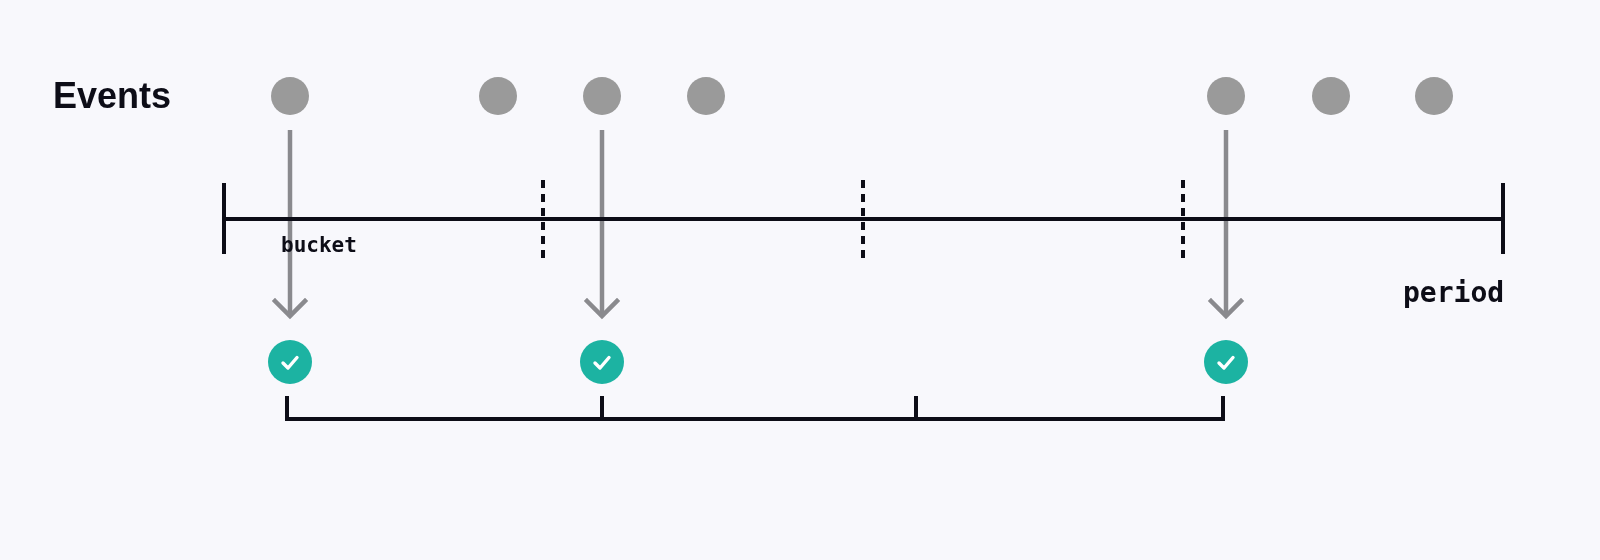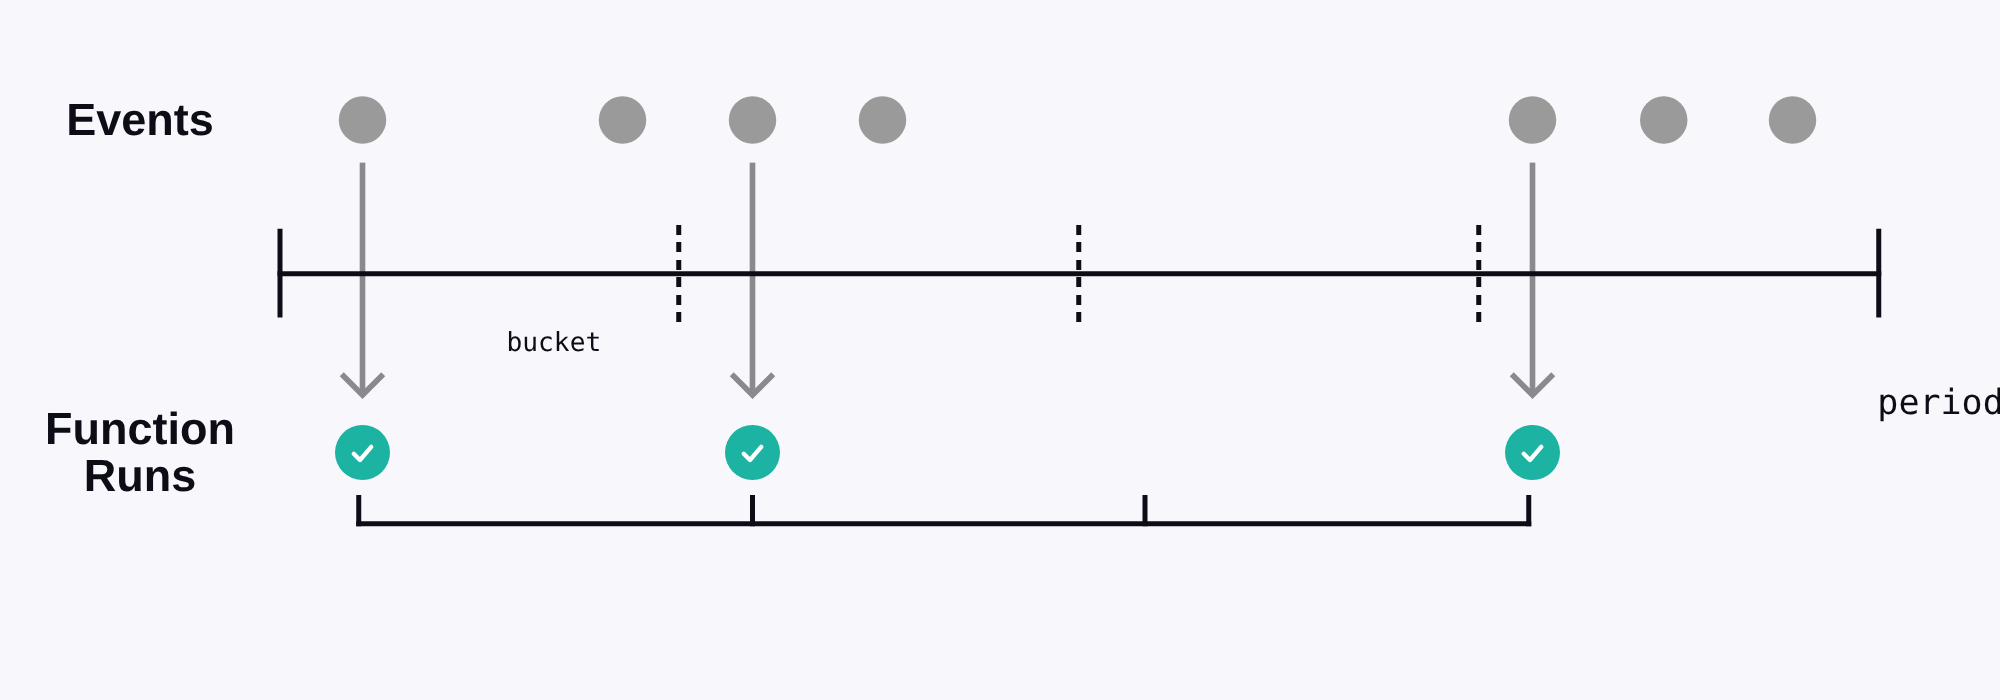--- a/index.html
+++ b/index.html
@@ -17,25 +17,24 @@
     width: 224px;
     text-align: center;
     font-weight: bold;
     font-size: 36px;
     line-height: 38px;
     color: var(--ink, #0d0d17);
   }
   .mono-label {
     position: absolute;
     width: 200px;
-    text-align: right;
+    text-align: left;
     font-family: "DejaVu Sans Mono", monospace;
-    font-weight: normal;
+    font-weight: bold;
     color: var(--ink, #0d0d17);
-    margin-top: 29px;
   }
   .dot {
     position: absolute;
     width: 38px; height: 38px;
     border-radius: 50%;
     background: var(--dot, #9a9a9a);
   }
   .arrow-svg { position: absolute; }
   .tl-line {
     position: absolute;
@@ -64,24 +63,20 @@
   }
 </style>
 </head>
 <body>
 
 <div id="stage">
 
   <div class="row-label" style="top: 77px;">Events</div>
 
 
-  <div class="row-label" style="top: 324px;">
-    <div>Function</div>
-    <div>Runs</div>
-  </div>
 
   <div id="events-layer">
       <div class="dot" style="left: 271px; top: 77px;"></div>
       <div class="dot" style="left: 479px; top: 77px;"></div>
       <div class="dot" style="left: 583px; top: 77px;"></div>
       <div class="dot" style="left: 687px; top: 77px;"></div>
       <div class="dot" style="left: 1207px; top: 77px;"></div>
       <div class="dot" style="left: 1312px; top: 77px;"></div>
       <div class="dot" style="left: 1415px; top: 77px;"></div>
     </div>

